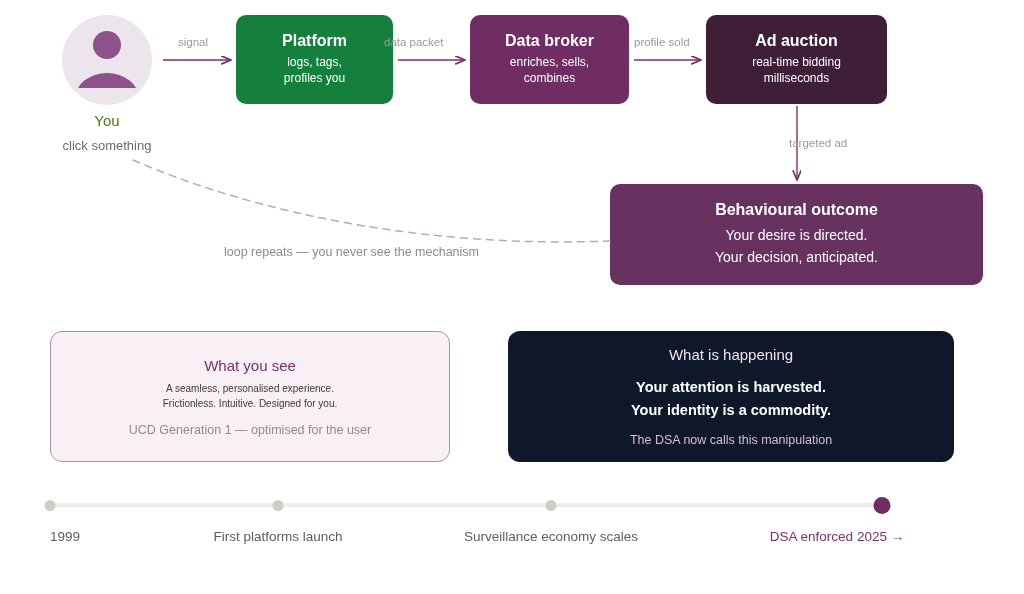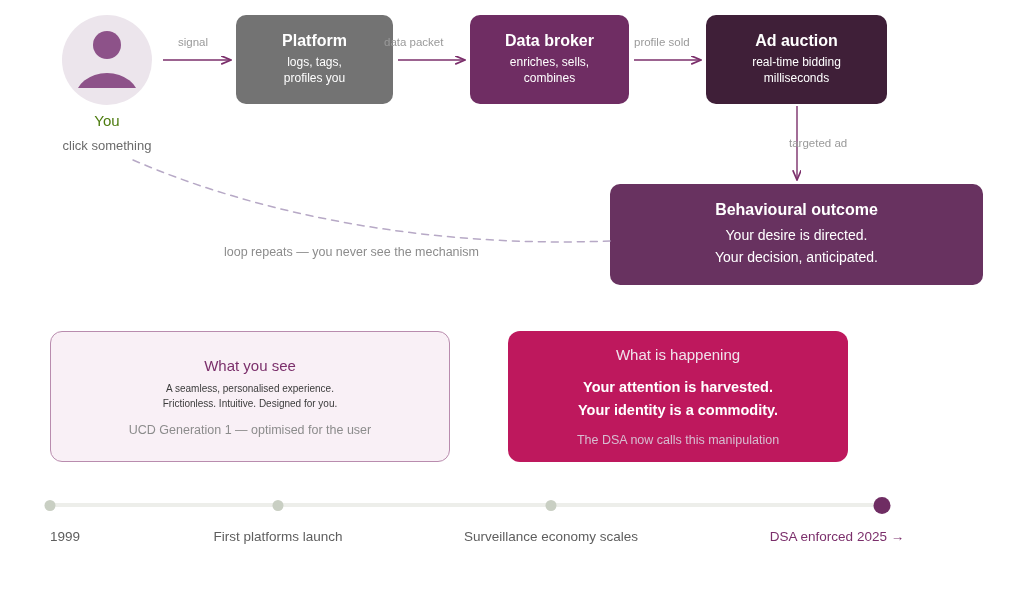--- a/index.html
+++ b/index.html
@@ -38,21 +38,21 @@
 
   
   .node {
     position: absolute; border-radius: 10px;
     display: flex; flex-direction: column; align-items: center; justify-content: center;
     color: #ffffff; text-align: center; padding: 6px 10px;
   }
   .node .n-title { font-size: 16px; font-weight: bold; margin-bottom: 5px; line-height: 1.15; }
   .node .n-line { font-size: 12px; line-height: 1.32; font-weight: normal; }
 
-  #node-platform   { left: 236px; top: 15px;  width: 157px; height: 89px; background: #737373; }
+  #node-platform   { left: 236px; top: 15px;  width: 157px; height: 89px; background: #15803d; }
   #node-broker     { left: 470px; top: 15px;  width: 159px; height: 89px; background: #6f2d63; }
   #node-auction    { left: 706px; top: 15px;  width: 181px; height: 89px; background: #3f1f38; }
   #node-outcome    { left: 610px; top: 184px; width: 373px; height: 101px; background: #683260; }
   #node-outcome .n-title { font-size: 16px; margin-bottom: 6px; }
   #node-outcome .n-line  { font-size: 14px; line-height: 1.55; }
 
   
   .arrow-label {
     position: absolute; font-size: 11.5px; color: #9a9a9a; white-space: nowrap;
   }
@@ -66,22 +66,22 @@
   }
   #panel-see {
     left: 50px; top: 331px; width: 400px; height: 131px;
     background: #f9f0f6; border: 1.2px solid #b98cae;
   }
   #panel-see .p-title { font-size: 15px; color: #7b2f6b; margin-bottom: 7px; }
   #panel-see .p-line  { font-size: 10px; color: #3b3b3b; line-height: 1.55; }
   #panel-see .p-foot  { font-size: 12.5px; color: #8c8c8c; margin-top: 11px; }
 
   #panel-happening {
-    left: 508px; top: 331px; width: 340px; height: 131px;
-    background: #be185d;
+    left: 508px; top: 331px; width: 446px; height: 131px;
+    background: #0f172a;
   }
   #panel-happening .p-title { font-size: 15px; color: #f0e3ec; margin-bottom: 13px; }
   #panel-happening .p-line  { font-size: 14.5px; color: #ffffff; line-height: 1.55; font-weight: bold; }
   #panel-happening .p-foot  { font-size: 12.5px; color: #d7bdd0; margin-top: 12px; }
 
   
   #timeline { position: absolute; left: 0; top: 497px; width: 1024px; height: 70px; }
   .tl-track {
     position: absolute; left: 50px; top: 6px; width: 832px; height: 4px;
     background: #edeeea; border-radius: 2px;

